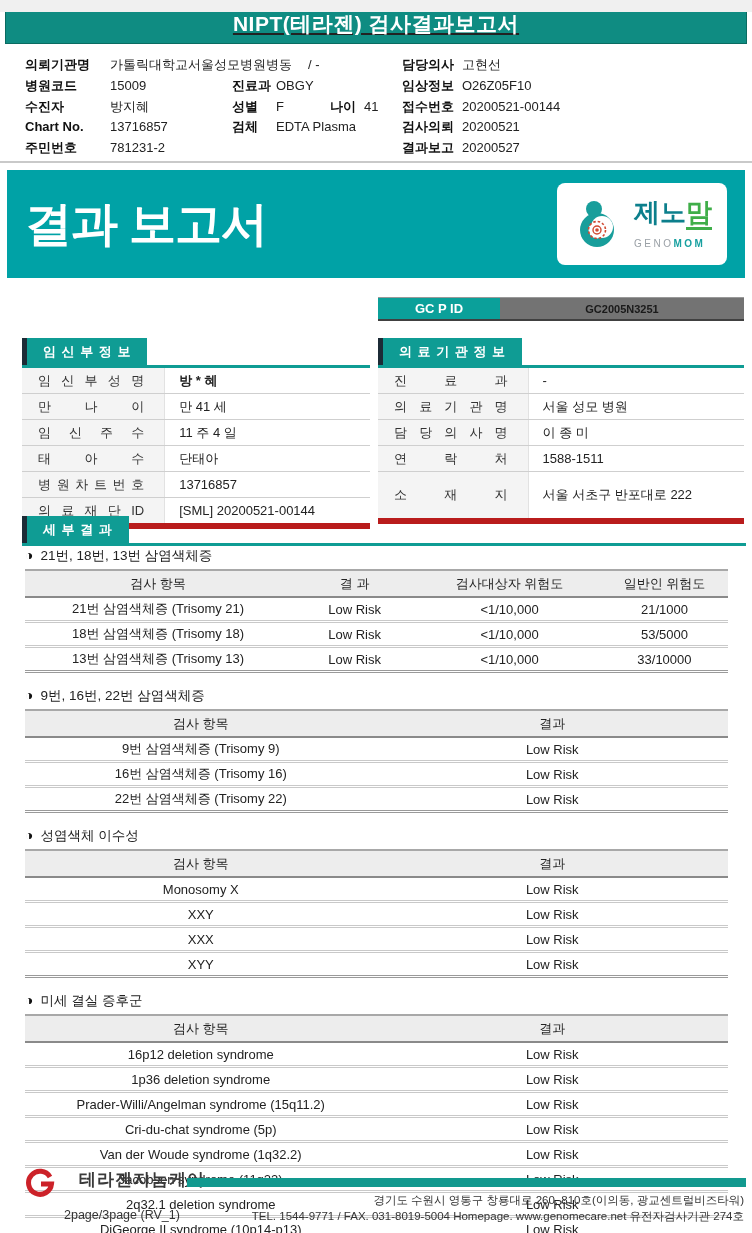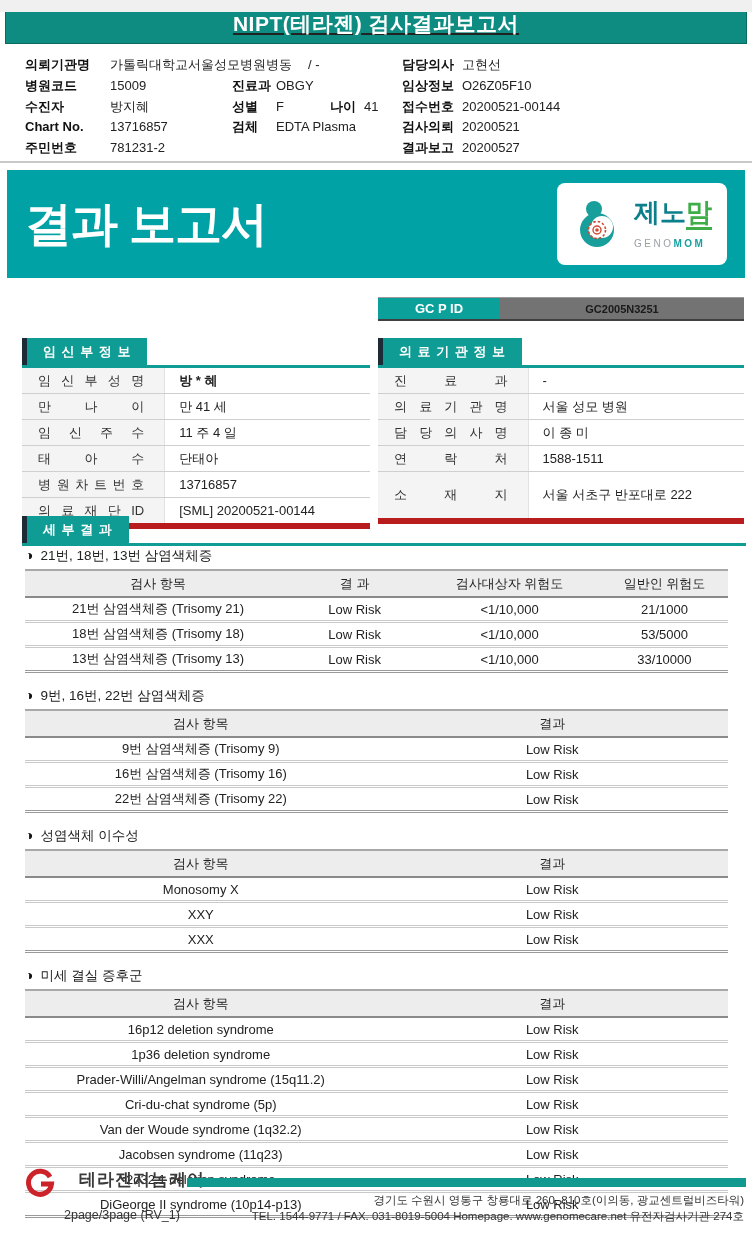--- a/index.html
+++ b/index.html
@@ -290,20 +290,24 @@
               <td>Low Risk</td>
             </tr>
             <tr>
               <td>XXY</td>
               <td>Low Risk</td>
             </tr>
             <tr>
               <td>XXX</td>
               <td>Low Risk</td>
             </tr>
+            <tr>
+              <td>XYY</td>
+              <td>Low Risk</td>
+            </tr>
           </tbody>
       </table>
     </div>
 
     <div class="result-block">
       <div class="sec-title"><span class="bullet">◑</span><span>미세 결실 증후군</span></div>
       <table class="rt cols2">
         <thead>
             <tr>
           <th class="c1">검사 항목</th>

